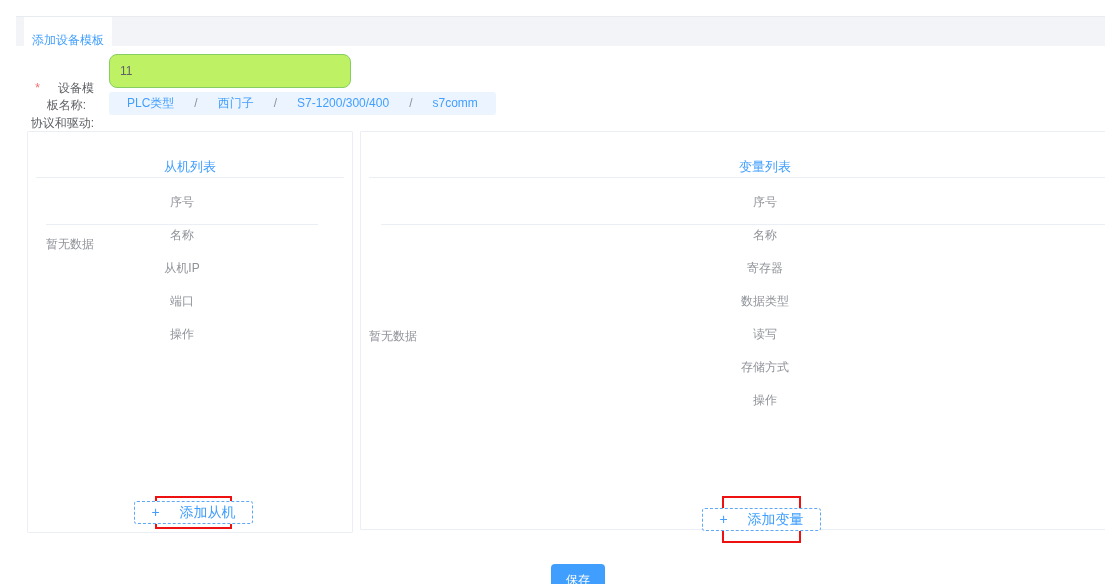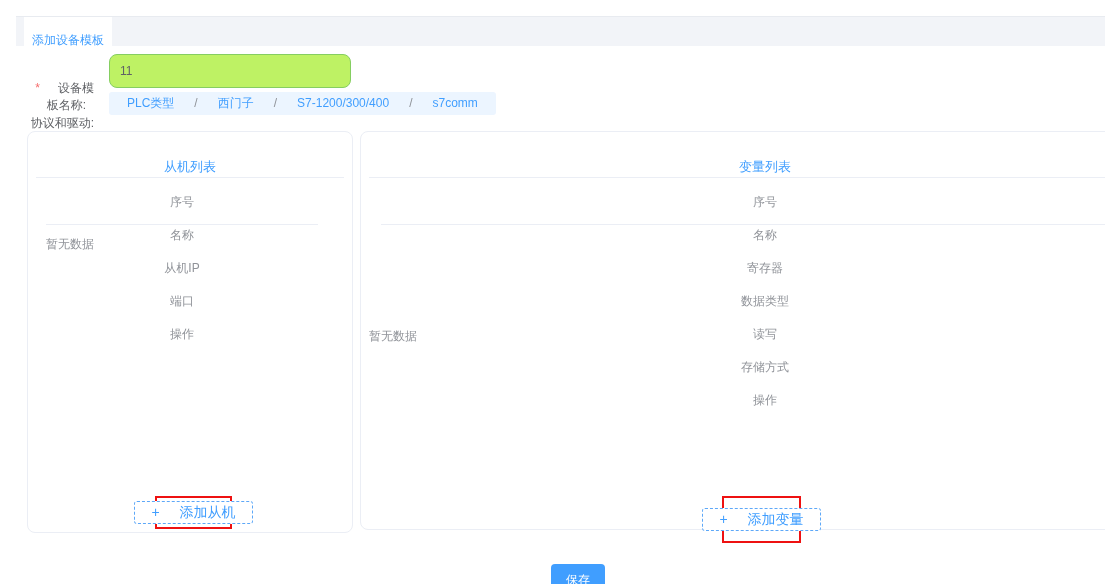--- a/index.html
+++ b/index.html
@@ -32,21 +32,21 @@
   }
   .proto-chip {
     position:absolute; left:93px; top:76px; height:23px; line-height:23px;
     background:#ecf5ff; border-radius:3px; padding:0 10px; color:#409EFF;
     white-space:nowrap; cursor:pointer;
   }
   .proto-chip .sep { color:#909399; margin:0 4px; }
   
   .panel {
     position:absolute; top:115px; background:#fff;
-    border:1px solid #ebeef5; border-radius:8px;
+    border:1px solid #ebeef5; border-radius:1px;
   }
   .panel-slave { left:11px;  width:326px; height:402px; }
   .panel-var   { left:344px; width:810px; height:399px; }
   .panel-title {
     height:38px; line-height:38px; text-align:center; color:#409EFF;
     font-size:13px; border-bottom:1px solid #ebeef5;
   }
   .thead { display:flex; height:47px; align-items:center; border-bottom:1px solid #ebeef5;flex-direction:column; }
   .slave-thead { margin:0 26px 0 10px; }
   .var-thead   { margin:0 12px; }

